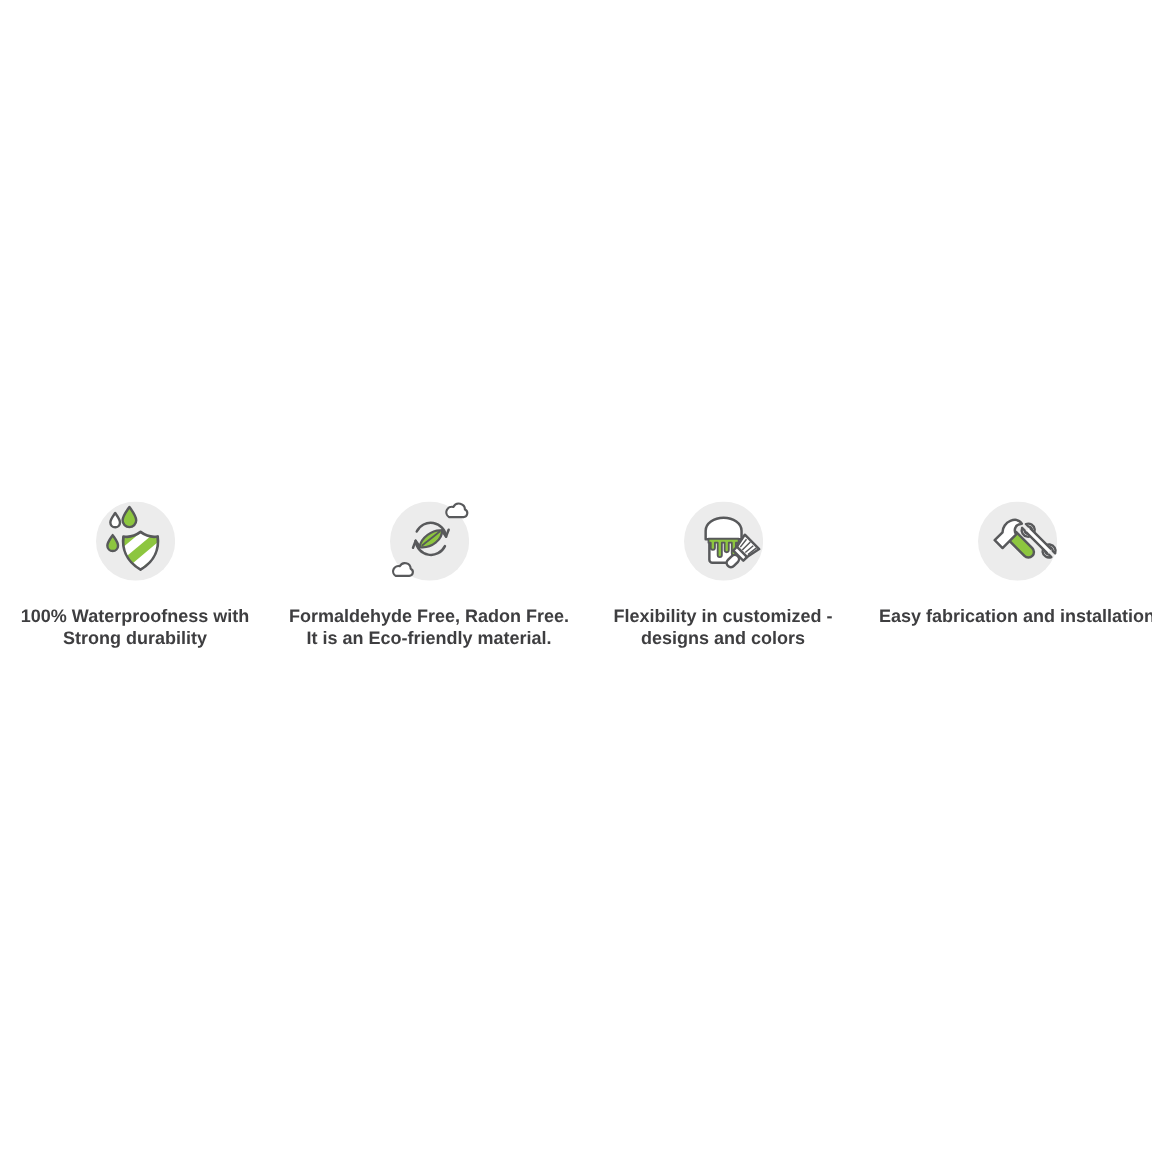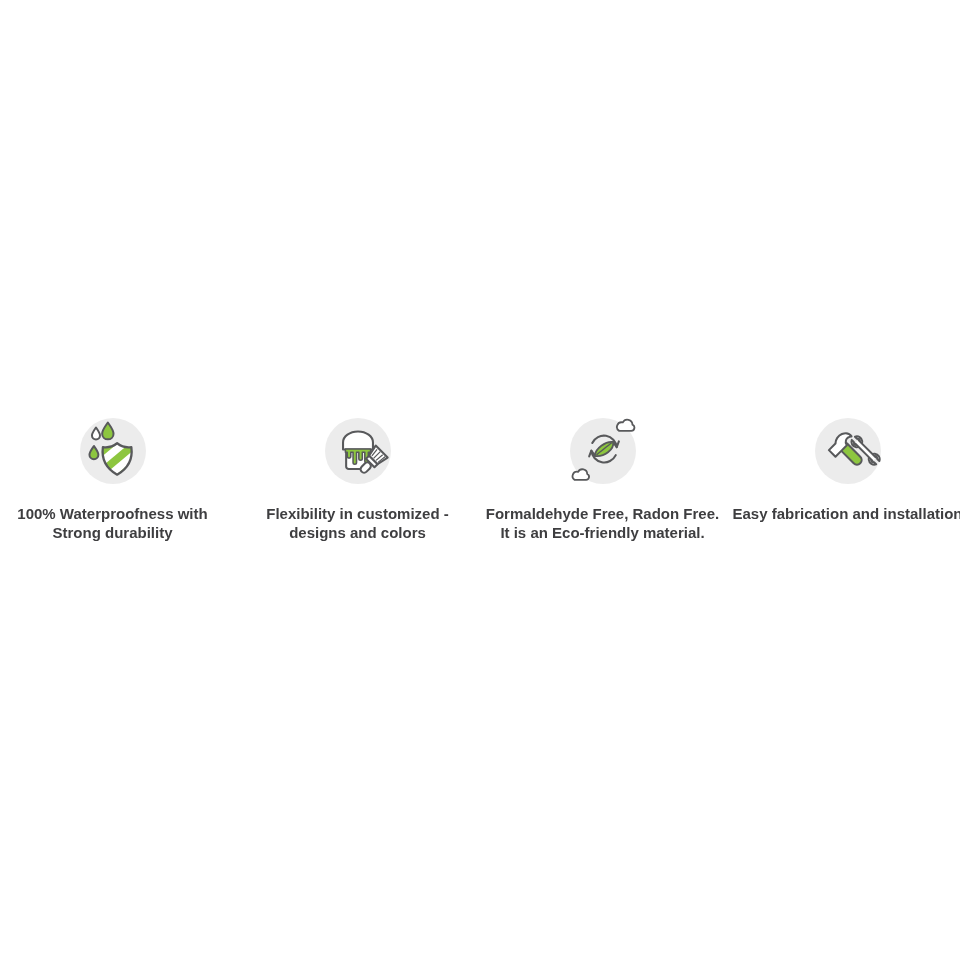--- a/index.html
+++ b/index.html
@@ -78,62 +78,62 @@
       <div class="feature-label">
         <div>100% Waterproofness with</div>
         <div>Strong durability</div>
       </div>
     </div>
 
     <div class="feature">
       <div class="icon-circle">
         <svg viewBox="0 0 64 64" xmlns="http://www.w3.org/2000/svg">
           <circle cx="32" cy="32" r="32" fill="#ECECEC"></circle>
-          <g stroke="#58595B" stroke-linejoin="round">
-            <path fill="#FFFFFF" stroke-width="2" d="M20.5,32.5 h23 v14.5 a2.5,2.5 0 0 1 -2.5,2.5 h-18 a2.5,2.5 0 0 1 -2.5,-2.5 Z"></path>
-            <path fill="#FFFFFF" stroke-width="2" d="M17.5,30.5 L17.5,23.5 A14.5,10.5 0 0 1 46.5,23.5 L46.5,30.5 Z"></path>
-            <path fill="#8DC63F" stroke-width="1.5" d="M19.8,30 H44.2 V33.2 H42 V41.7 a1.7,1.7 0 0 1 -3.4,0 V33.2 H36.2 V39.2 a1.7,1.7 0 0 1 -3.4,0 V33.2 H30.6 V43.2 a1.7,1.7 0 0 1 -3.4,0 V33.2 H25 V37.2 a1.7,1.7 0 0 1 -3.4,0 V33.2 H19.8 Z"></path>
-          </g>
-          <g transform="translate(44,43.5) rotate(45)" stroke="#58595B" stroke-linejoin="round">
-            <path fill="#FFFFFF" stroke-width="2" d="M-8.2,-15.5 L8.2,-15.5 L5.8,-4 L-5.8,-4 Z"></path>
-            <path fill="none" stroke-width="1.2" d="M-4.6,-13.8 L-3.7,-5.8 M-0.9,-14.5 L-0.9,-5.3 M2.9,-14 L2.2,-5.6 M6,-14.6 L4.9,-5.9"></path>
-            <rect x="-5.8" y="-4" width="11.6" height="4.2" fill="#FFFFFF" stroke-width="2"></rect>
-            <rect x="-3.4" y="0.8" width="6.8" height="11.2" rx="3.4" fill="#FFFFFF" stroke-width="2"></rect>
-          </g>
-        </svg>
-      </div>
-      <div class="feature-label">
-        <div>Flexibility in customized -</div>
-        <div>designs and colors</div>
-      </div>
-    </div>
-
-    <div class="feature">
-      <div class="icon-circle">
-        <svg viewBox="0 0 64 64" xmlns="http://www.w3.org/2000/svg">
-          <circle cx="32" cy="32" r="32" fill="#ECECEC"></circle>
           <g fill="none" stroke="#58595B" stroke-width="2" stroke-linecap="round">
             <path d="M21.6,24.2 A12.5,12.5 0 0 1 45.3,28.3"></path>
             <path d="M45.3,28.3 L41.8,23.4 M45.3,28.3 L47.4,22.7"></path>
             <path d="M44.4,36 A12.5,12.5 0 0 1 20.7,31.7"></path>
             <path d="M20.7,31.7 L24.3,36.7 M20.7,31.7 L18.6,37.3"></path>
           </g>
           <g transform="translate(33,30.5) rotate(-16)">
             <path fill="#8DC63F" stroke="#58595B" stroke-width="1.8" stroke-linejoin="round" d="M-10.5,3.5 C-7.5,-3.5 3.5,-7.5 10.5,-4.5 C9.5,2.5 -1.5,7.5 -10.5,3.5 Z"></path>
             <path fill="none" stroke="#58595B" stroke-width="1.4" d="M-8.5,3 C-3,0.8 3.5,-2 9,-4.2"></path>
           </g>
           <g fill="#FFFFFF" stroke="#58595B" stroke-width="1.8" stroke-linejoin="round">
             <path transform="translate(45,12.5) scale(0.9)" vector-effect="non-scaling-stroke" d="M3,0 H16 A3.5,3.5 0 0 0 17.3,-6.7 A5.5,5.5 0 0 0 6.9,-9.1 A5,5 0 0 0 3,0 Z"></path>
             <path transform="translate(2,60) scale(0.85)" vector-effect="non-scaling-stroke" d="M3,0 H16 A3.5,3.5 0 0 0 17.3,-6.7 A5.5,5.5 0 0 0 6.9,-9.1 A5,5 0 0 0 3,0 Z"></path>
           </g>
         </svg>
       </div>
       <div class="feature-label">
         <div>Formaldehyde Free, Radon Free.</div>
         <div>It is an Eco-friendly material.</div>
+      </div>
+    </div>
+
+    <div class="feature">
+      <div class="icon-circle">
+        <svg viewBox="0 0 64 64" xmlns="http://www.w3.org/2000/svg">
+          <circle cx="32" cy="32" r="32" fill="#ECECEC"></circle>
+          <g stroke="#58595B" stroke-linejoin="round">
+            <path fill="#FFFFFF" stroke-width="2" d="M20.5,32.5 h23 v14.5 a2.5,2.5 0 0 1 -2.5,2.5 h-18 a2.5,2.5 0 0 1 -2.5,-2.5 Z"></path>
+            <path fill="#FFFFFF" stroke-width="2" d="M17.5,30.5 L17.5,23.5 A14.5,10.5 0 0 1 46.5,23.5 L46.5,30.5 Z"></path>
+            <path fill="#8DC63F" stroke-width="1.5" d="M19.8,30 H44.2 V33.2 H42 V41.7 a1.7,1.7 0 0 1 -3.4,0 V33.2 H36.2 V39.2 a1.7,1.7 0 0 1 -3.4,0 V33.2 H30.6 V43.2 a1.7,1.7 0 0 1 -3.4,0 V33.2 H25 V37.2 a1.7,1.7 0 0 1 -3.4,0 V33.2 H19.8 Z"></path>
+          </g>
+          <g transform="translate(44,43.5) rotate(45)" stroke="#58595B" stroke-linejoin="round">
+            <path fill="#FFFFFF" stroke-width="2" d="M-8.2,-15.5 L8.2,-15.5 L5.8,-4 L-5.8,-4 Z"></path>
+            <path fill="none" stroke-width="1.2" d="M-4.6,-13.8 L-3.7,-5.8 M-0.9,-14.5 L-0.9,-5.3 M2.9,-14 L2.2,-5.6 M6,-14.6 L4.9,-5.9"></path>
+            <rect x="-5.8" y="-4" width="11.6" height="4.2" fill="#FFFFFF" stroke-width="2"></rect>
+            <rect x="-3.4" y="0.8" width="6.8" height="11.2" rx="3.4" fill="#FFFFFF" stroke-width="2"></rect>
+          </g>
+        </svg>
+      </div>
+      <div class="feature-label">
+        <div>Flexibility in customized -</div>
+        <div>designs and colors</div>
       </div>
     </div>
 
     <div class="feature">
       <div class="icon-circle">
         <svg viewBox="0 0 64 64" xmlns="http://www.w3.org/2000/svg">
           <circle cx="32" cy="32" r="32" fill="#ECECEC"></circle>
           <g transform="translate(49,31.5) rotate(-45) scale(0.88)" stroke="#58595B" stroke-linejoin="round">
             <path fill="#FFFFFF" stroke-width="2" vector-effect="non-scaling-stroke" d="M-2.5,-19 A6,6 0 1 0 2.5,-19 L2.5,-15.8 A3.4,3.4 0 1 1 -2.5,-15.8 Z"></path>
             <path fill="#FFFFFF" stroke-width="2" vector-effect="non-scaling-stroke" d="M2.5,19 A6,6 0 1 0 -2.5,19 L-2.5,15.8 A3.4,3.4 0 1 1 2.5,15.8 Z"></path>

